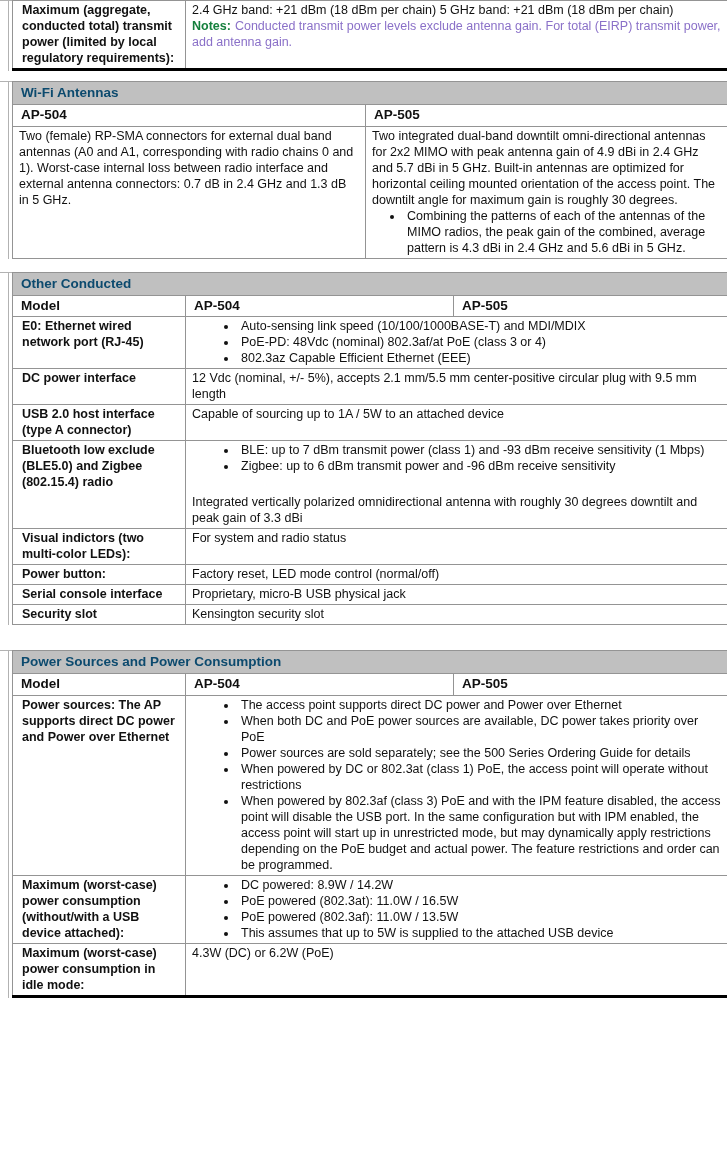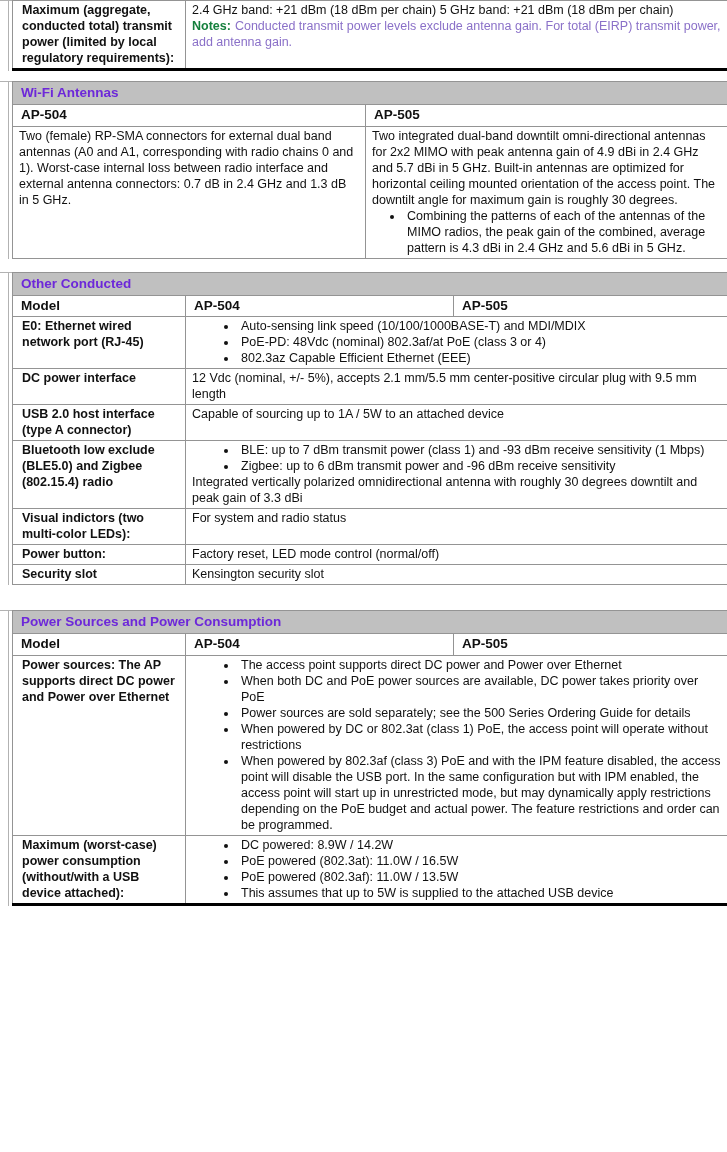--- a/index.html
+++ b/index.html
@@ -40,21 +40,21 @@
   td {
     border: 1px solid #949494;
     vertical-align: top;
     padding: 1px 6px 2px 6px;
   }
   tr.sec td {
     background: #c0c0c0;
     font-weight: bold;
     font-size: 13.5px;
     padding: 2px 8px 3px 8px;
-    color: #6d28d9;
+    color: #0c4a6e;
   }
   tr.colhead td {
     font-weight: bold;
     font-size: 13.5px;
     padding: 1px 8px 2px 8px;
   }
   td.label {
     font-weight: bold;
     padding: 1px 6px 2px 9px;
   }
@@ -67,21 +67,21 @@
     padding-left: 46px;
     list-style: disc;
   }
   ul.bullets li { padding-left: 3px; }
   ul.bullets-sm {
     margin: 0;
     padding-left: 32px;
     list-style: disc;
   }
   ul.bullets-sm li { padding-left: 3px; }
-  .gap-top { margin-top: 0; }
+  .gap-top { margin-top: 20px; }
   .notes-label { font-weight: bold; margin-right: 4px; }
   .cut-top table { border-top: 1px solid #c9c9c9; }
 </style>
 </head>
 <body>
 
 <div class="page">
 
   <div class="tbl-wrap thick-bottom cut-top gap-a">
     <table>
@@ -178,20 +178,24 @@
       </tr>
       <tr>
         <td class="label">Visual indictors (two multi-color LEDs):</td>
         <td colspan="2" class="value">For system and radio status</td>
       </tr>
       <tr>
         <td class="label">Power button:</td>
         <td colspan="2" class="value">Factory reset, LED mode control (normal/off)</td>
       </tr>
       <tr>
+        <td class="label">Serial console interface</td>
+        <td colspan="2" class="value">Proprietary, micro-B USB physical jack</td>
+      </tr>
+      <tr>
         <td class="label">Security slot</td>
         <td colspan="2" class="value">Kensington security slot</td>
       </tr>
     </tbody>
       </table>
   </div>
 
   <div class="tbl-wrap thick-bottom">
     <table>
       <colgroup>
@@ -224,17 +228,21 @@
         <td class="label">Maximum (worst-case) power consumption (without/with a USB device attached):</td>
         <td colspan="2" class="value">
           <ul class="bullets">
             <li>DC powered: 8.9W / 14.2W</li>
             <li>PoE powered (802.3at): 11.0W / 16.5W</li>
             <li>PoE powered (802.3af): 11.0W / 13.5W</li>
             <li>This assumes that up to 5W is supplied to the attached USB device</li>
           </ul>
         </td>
       </tr>
+      <tr>
+        <td class="label">Maximum (worst-case) power consumption in idle mode:</td>
+        <td colspan="2" class="value">4.3W (DC) or 6.2W (PoE)</td>
+      </tr>
     </tbody>
       </table>
   </div>
 
 </div>
 
 </body></html>

